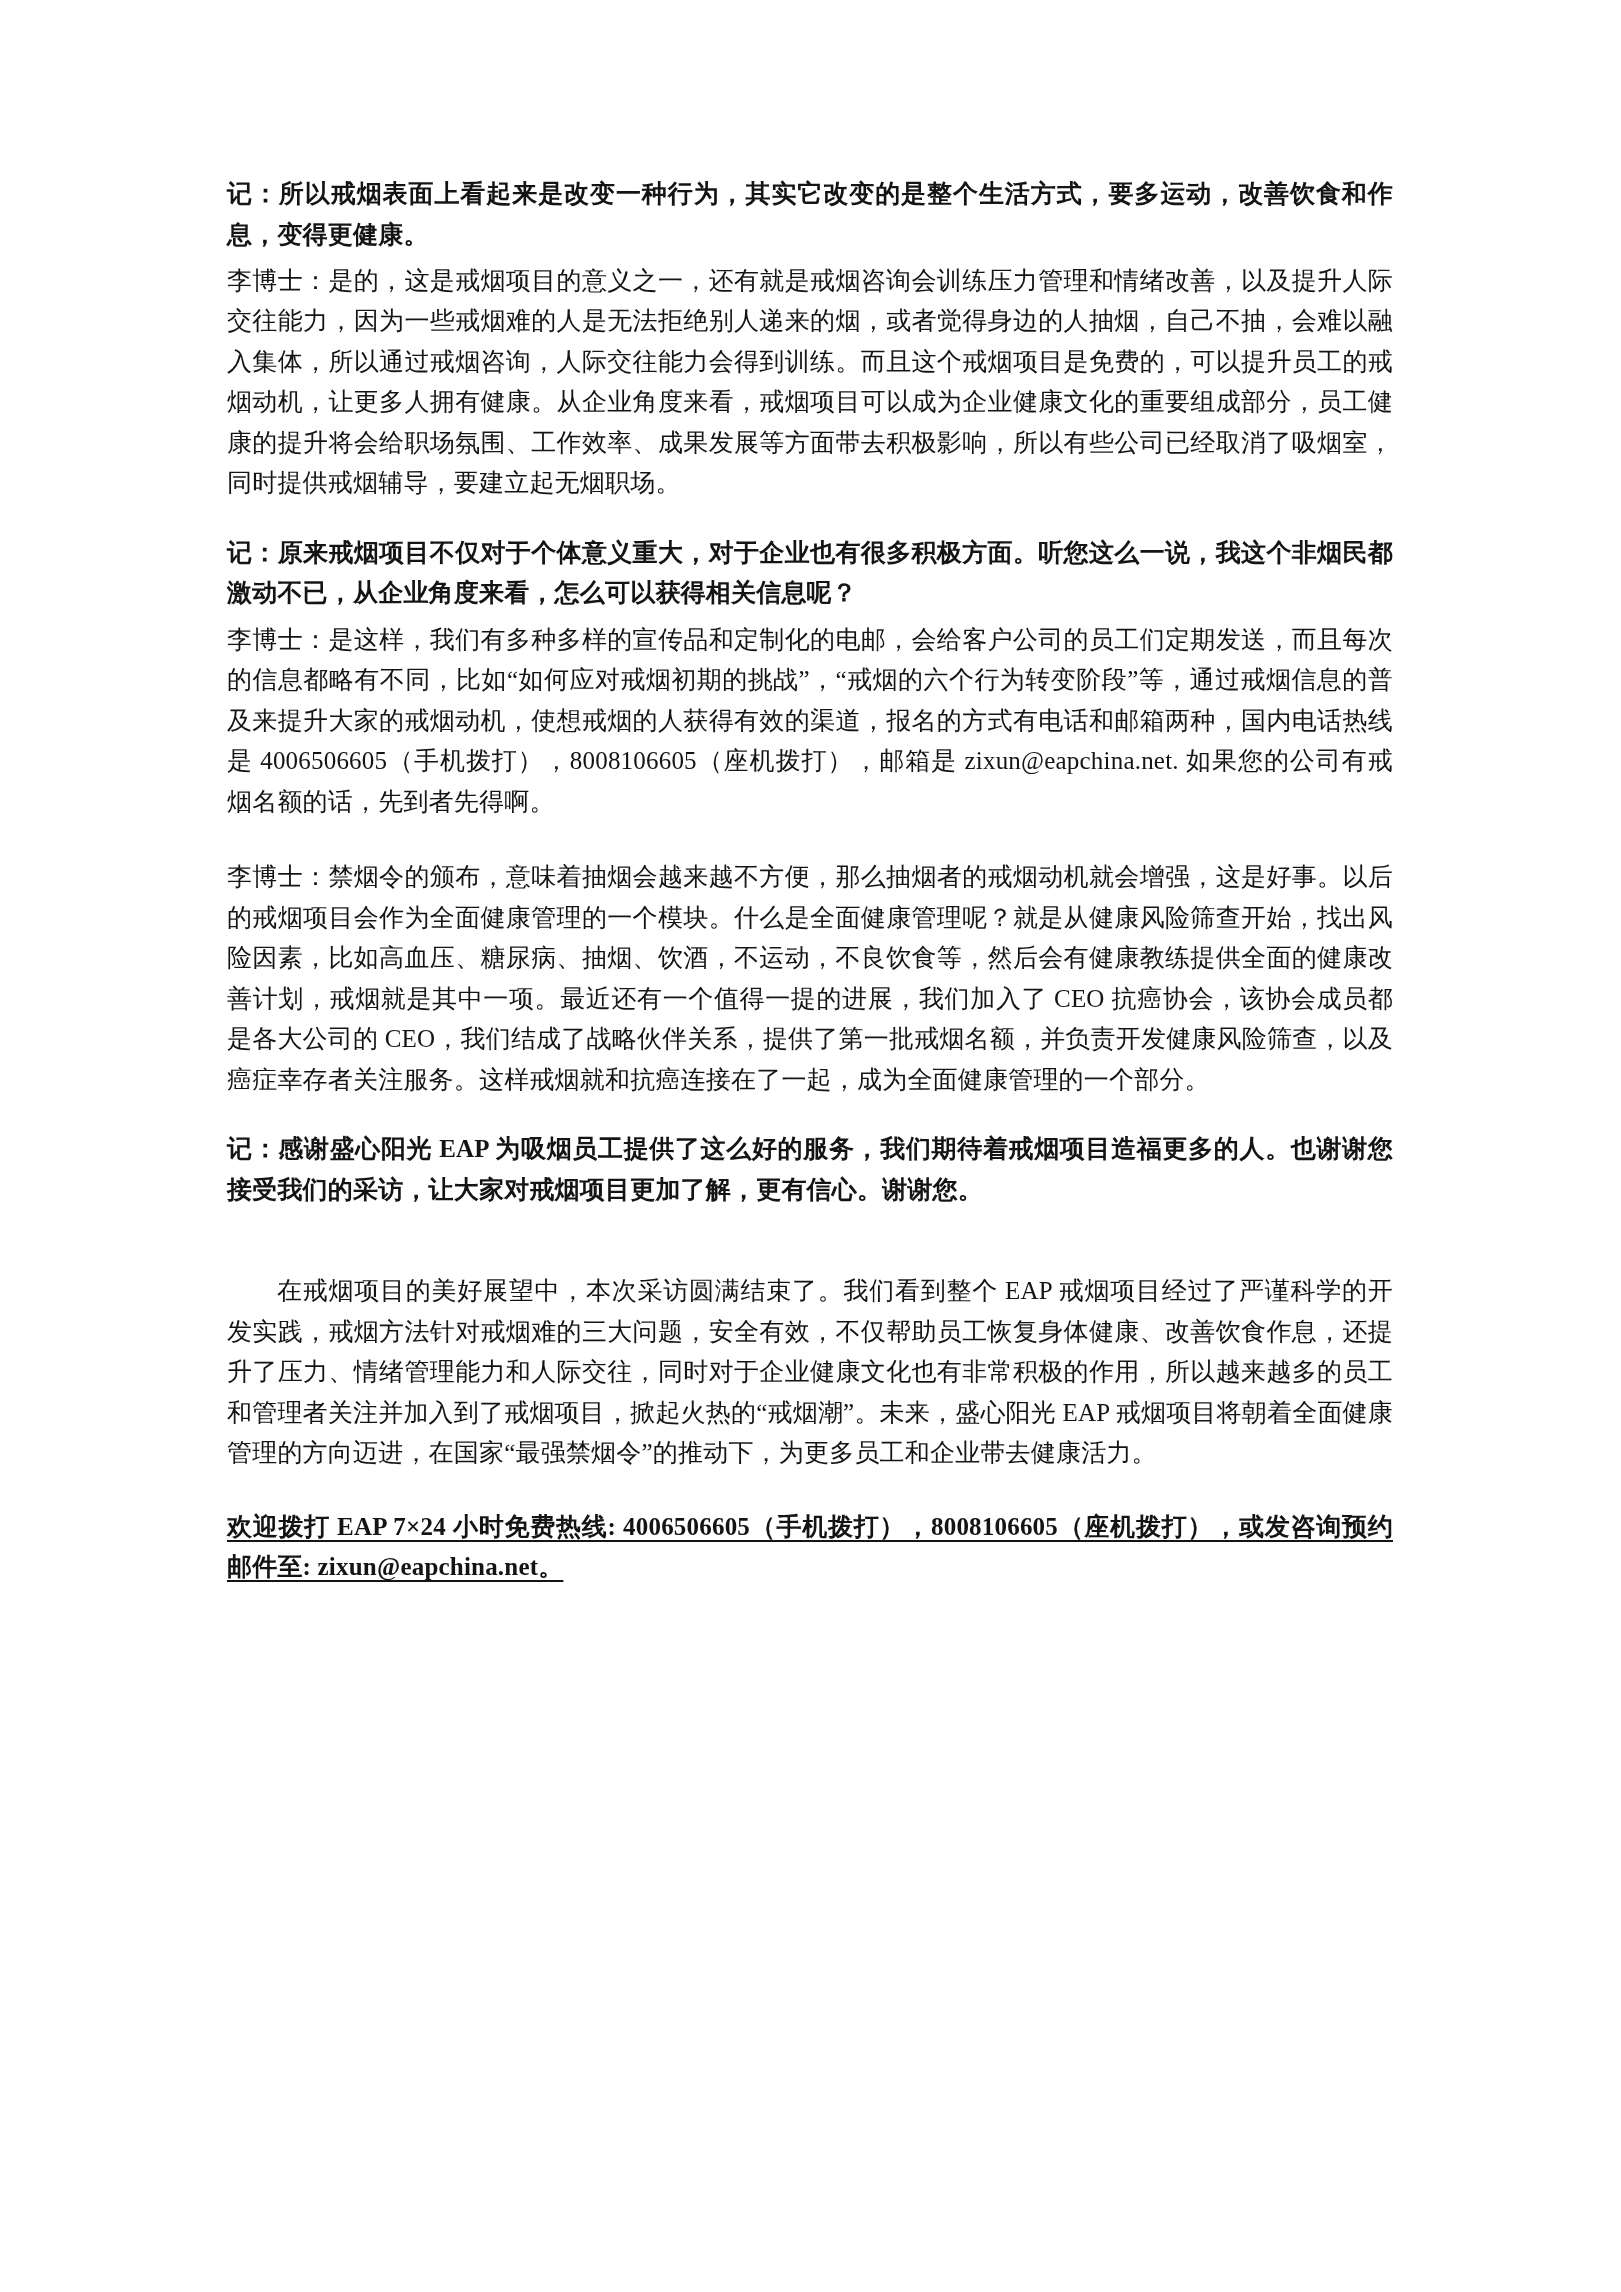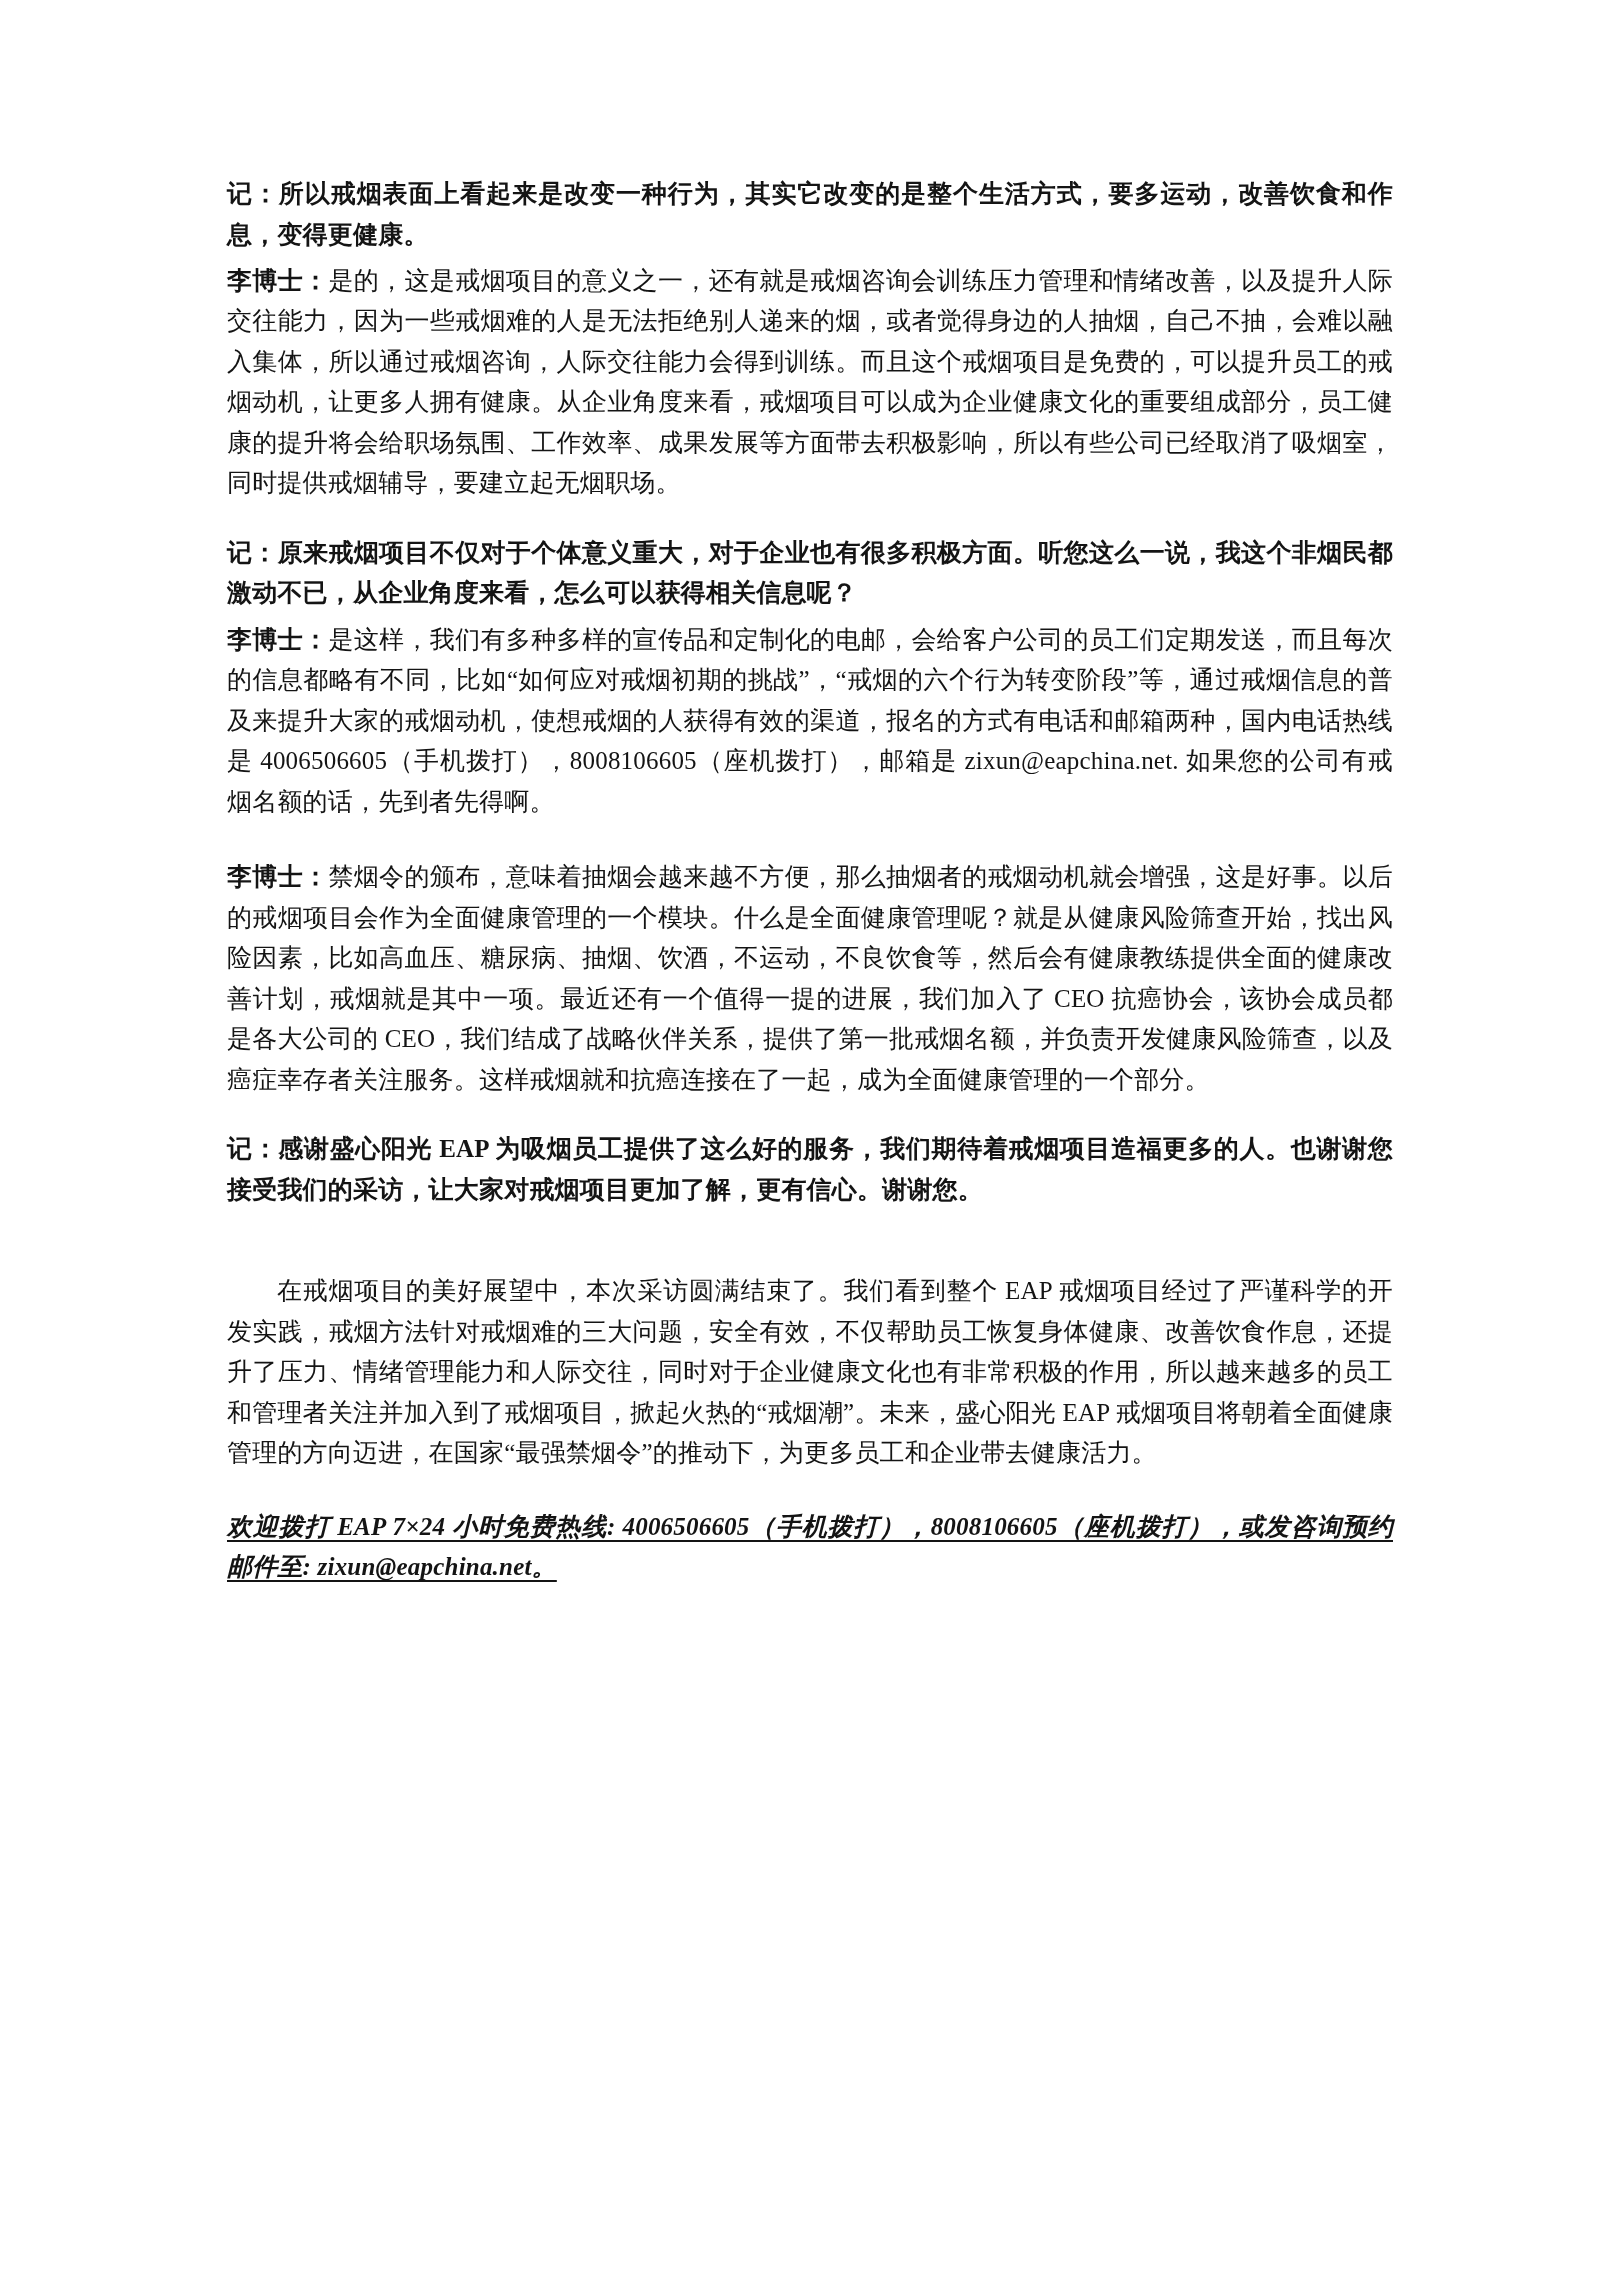--- a/index.html
+++ b/index.html
@@ -37,31 +37,30 @@
     letter-spacing: 0.2px;
   }
   .q {
     font-weight: bold;
     text-indent: 0;
   }
   .a {
     text-indent: 0;
   }
   .a .spk {
-    font-weight: bold;
+    font-weight: normal;
   }
   .gap-sm { height: 5.9px; }
   .gap-md { height: 29px; }
   .gap-lg { height: 33px; }
   .indent {
     text-indent: 2em;
     margin-top: 32px;
   }
   .closing {
-    font-style: italic;
     font-weight: bold;
     text-decoration: underline;
     text-underline-offset: 4.9px;
     font-size: 25px;
     line-height: 1.62;
   }
 </style>
 </head>
 <body>
 

